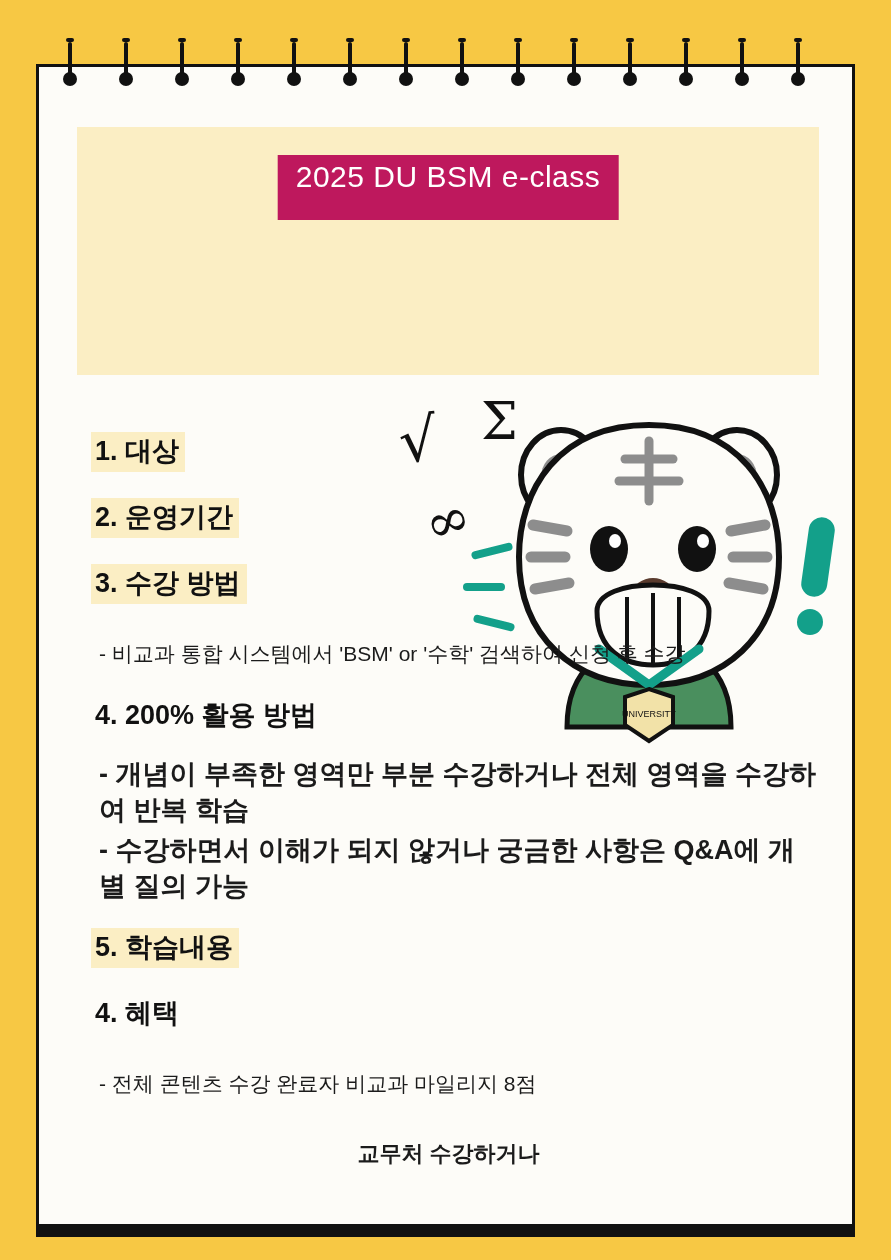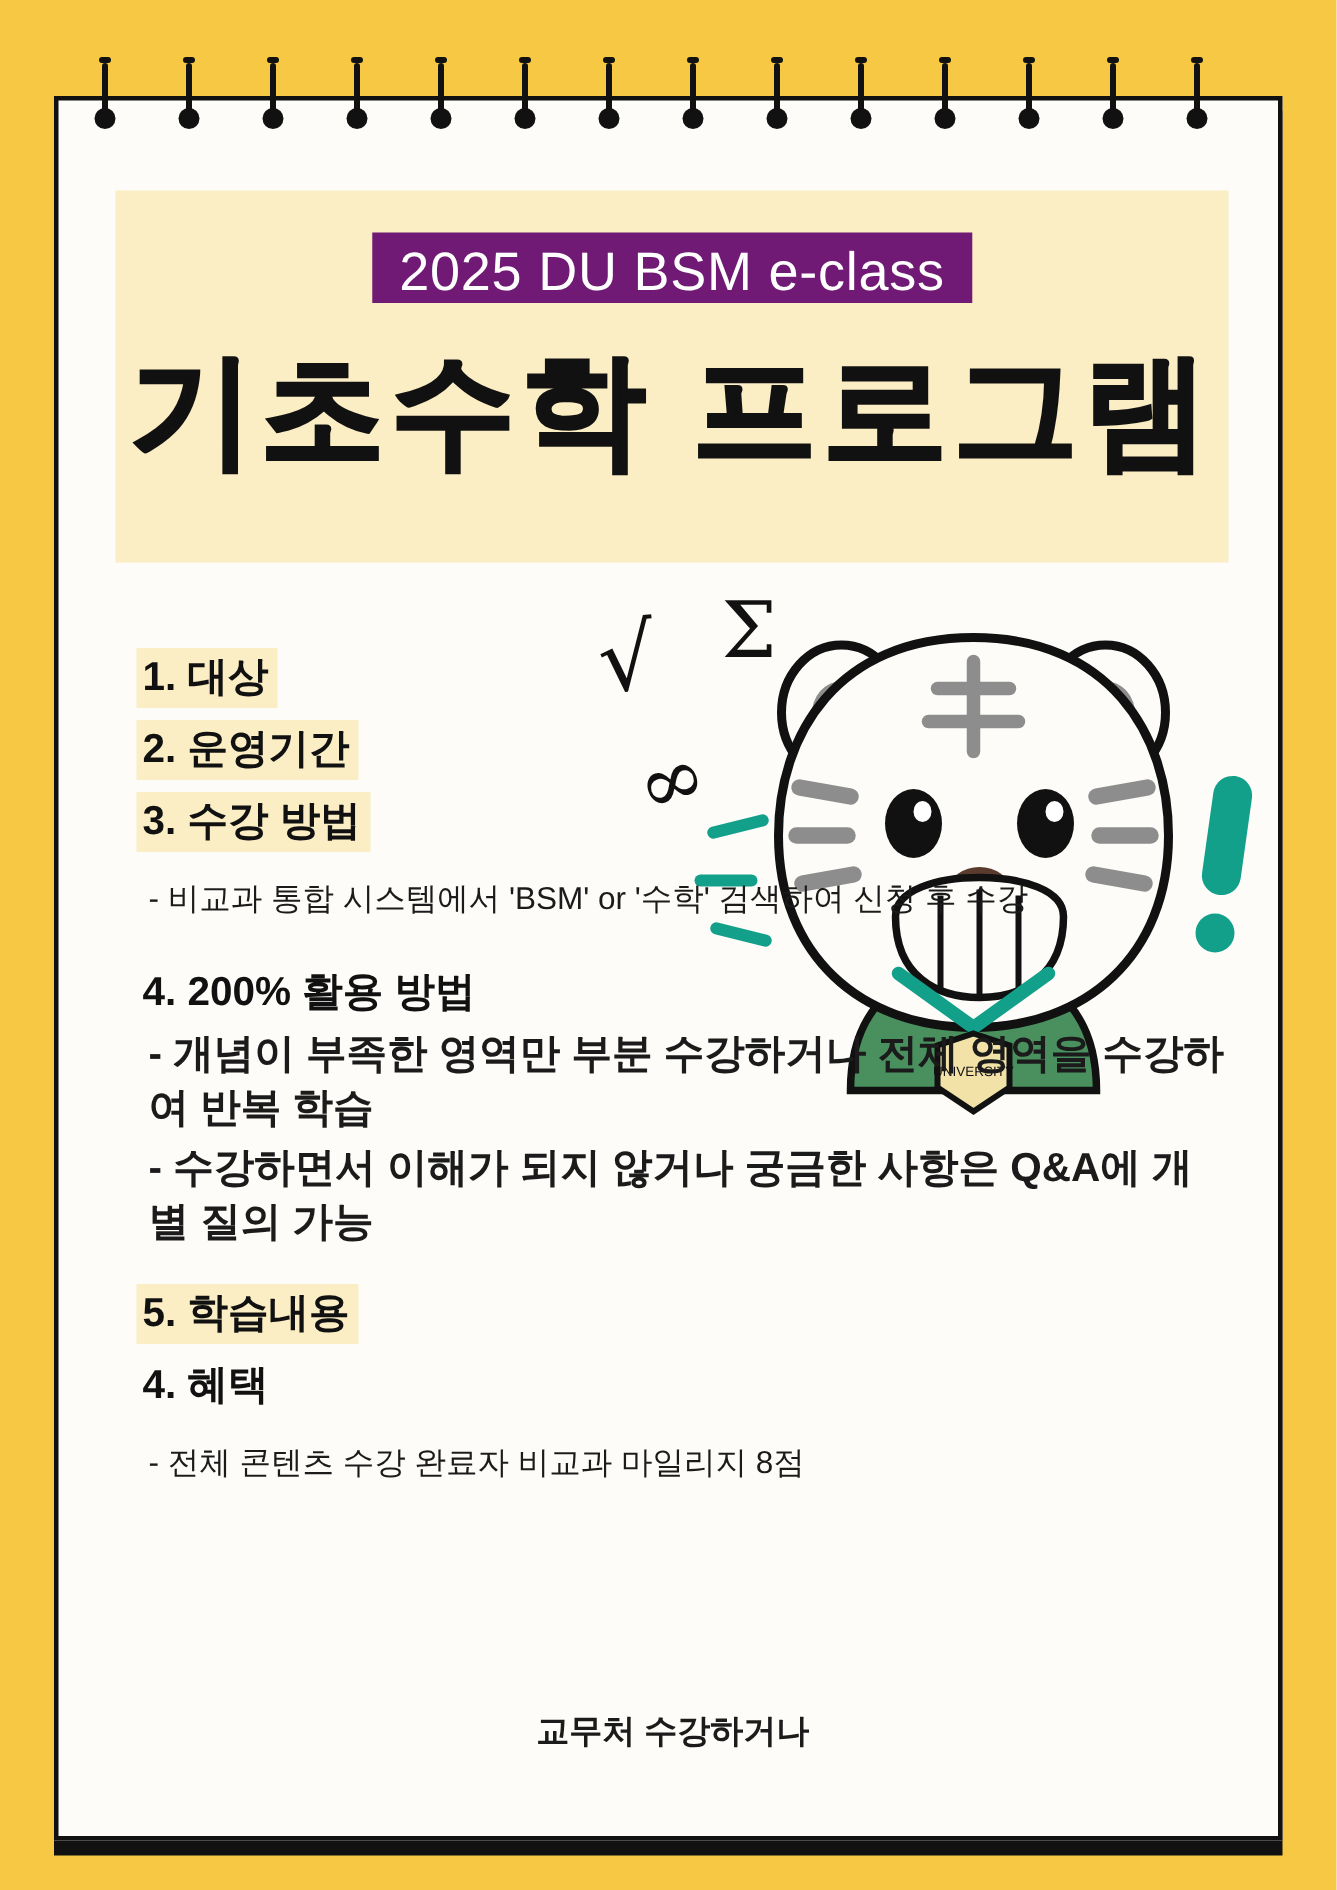--- a/index.html
+++ b/index.html
@@ -80,26 +80,26 @@
     top: 60px;
     width: 742px;
     height: 248px;
     background: #fbeec4;
   }
   .eyebrow {
     position: absolute;
     left: 50%;
     transform: translateX(-50%);
     top: 28px;
-    background: #701a75;
+    background: #be185d;
     color: #fff;
-    font-size: 36px;
+    font-size: 30px;
     font-weight: 500;
     letter-spacing: 0.5px;
-    padding: 5px 18px 0 18px;
+    padding: 5px 18px 26px 18px;
     white-space: nowrap;
   }
   .headline {
     position: absolute;
     left: 50%;
     transform: translateX(-50%);
     top: 92px;
     font-size: 83px;
     font-weight: 800;
     color: #111;
@@ -116,21 +116,21 @@
     width: 730px;
   }
   .section { margin-bottom: 6px; }
   .sec-title {
     display: inline-block;
     font-size: 27px;
     font-weight: 800;
     color: #111;
     background: #fbeec4;
     padding: 1px 6px 3px 4px;
-    margin: 0 0 2px 0;
+    margin: 0 0 20px 0;
   }
   .sec-title.plain { background: transparent; }
   .sec-line {
     font-size: 21px;
     color: #1b1b1b;
     margin: 14px 0 26px 8px;
     line-height: 1.5;
     font-weight: 500;
   }
   .two-line { margin-bottom: 24px; }
@@ -206,21 +206,20 @@
     <div class="ring" style="left:592px"></div>
     <div class="ring" style="left:648px"></div>
     <div class="ring" style="left:704px"></div>
     <div class="ring" style="left:760px"></div>
   </div>
 
   <div class="page">
 
     <div class="header-band">
       <div class="eyebrow">2025 DU BSM e-class</div>
-      <div class="headline">기초수학 프로그램</div>
     </div>
 
     <div class="mascot">
       <div class="math-sym" style="left:-50px; top:8px; font-size:60px; transform:rotate(-6deg);">√</div>
       <div class="math-sym" style="left:32px; top:-6px; font-size:52px;">Σ</div>
       <div class="math-sym" style="left:-24px; top:92px; font-size:54px; transform:rotate(-18deg);">∞</div>
 
       <div class="dash" style="left:22px; top:150px; transform:rotate(-14deg);"></div>
       <div class="dash" style="left:14px; top:186px;"></div>
       <div class="dash" style="left:24px; top:222px; transform:rotate(14deg);"></div>

